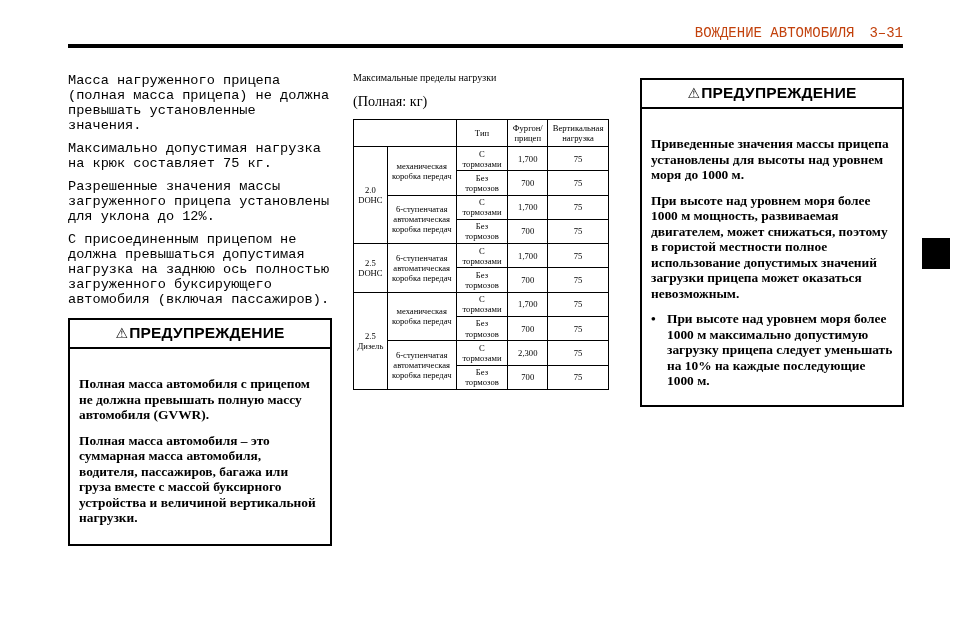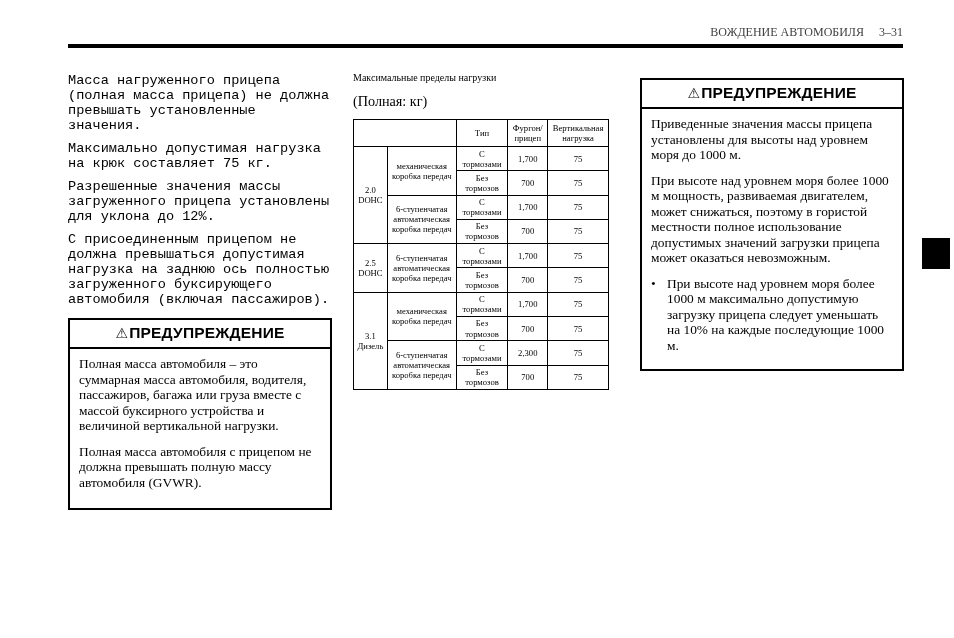--- a/index.html
+++ b/index.html
@@ -7,22 +7,22 @@
   body {
     width: 954px; height: 638px;
     background: #ffffff; color: #000;
     font-family: "Liberation Serif", serif;
     overflow: hidden; position: relative;
   }
 
   
   .page-header-text {
     position: absolute; top: 25px; right: 51px;
-    font-family: Liberation Serif, serif;
-    font-size: 12px; color: #404040; white-space: nowrap;
+    font-family: Liberation Mono, monospace;
+    font-size: 14px; color: #c2410c; white-space: nowrap;
   }
   .page-number { margin-left: 15px; }
   .header-rule {
     position: absolute; top: 44px; left: 68px; width: 835px;
     height: 4px; background: #000;
   }
 
   
   .col-left  { position: absolute; left: 68px;  top: 73px; width: 264px; }
   .col-mid   { position: absolute; left: 353px; top: 72px; width: 267px; }
@@ -36,22 +36,22 @@
   .warnbox { border: 2px solid #000; background: #fff; }
   .warnbox-left { margin-top: 11px; }
   .warnbox-title {
     display: flex; justify-content: center; align-items: center;
     font-family: "Liberation Sans", sans-serif; font-weight: 700;
     font-size: 15.5px; padding: 4px 0 5px; border-bottom: 2px solid #000;
     letter-spacing: 0.2px;
   }
   .warn-icon { font-size: 14px; margin-right: 1px; font-weight: 400; }
   .warnbox-body {
-    padding: 7px 9px 8px; font-weight: 400;
-    font-size: 13.4px; line-height: 15.5px;
+    padding: 7px 9px 8px; font-weight: 700;
+    font-size: 13.4px; line-height: 15.5px; margin-top: 20px;
   }
   .warnbox-body p { margin: 0 0 10px; }
   .warn-list { margin: 0 0 8px; padding: 0; list-style: none; }
   .warn-li { display: flex; }
   .warn-bullet { flex: 0 0 16px; }
 
   
   .table-title { font-size: 10px; margin: 0 0 10px; }
   .table-unit  { font-size: 14.2px; margin: 0 0 9px; }
   table.limits {
@@ -86,22 +86,22 @@
   <p class="body-par">Максимально допустимая нагрузка на крюк составляет 75 кг.</p>
   <p class="body-par">Разрешенные значения массы загруженного прицепа установлены для уклона до 12%.</p>
   <p class="body-par">С присоединенным прицепом не должна превышаться допустимая нагрузка на заднюю ось полностью загруженного буксирующего автомобиля (включая пассажиров).</p>
 
   <div class="warnbox warnbox-left">
     <div class="warnbox-title">
       <span class="warn-icon">⚠</span>
       <span>ПРЕДУПРЕЖДЕНИЕ</span>
     </div>
     <div class="warnbox-body">
+      <p>Полная масса автомобиля с прицепом не должна превышать полную массу автомобиля (GVWR).</p>
       <p>Полная масса автомобиля – это суммарная масса автомобиля, водителя, пассажиров, багажа или груза вместе с массой буксирного устройства и величиной вертикальной нагрузки.</p>
-      <p>Полная масса автомобиля с прицепом не должна превышать полную массу автомобиля (GVWR).</p>
     </div>
   </div>
 </div>
 
 <div class="col-mid">
   <p class="table-title">Максимальные пределы нагрузки</p>
   <p class="table-unit">(Полная: кг)</p>
   <table class="limits">
     <colgroup>
       <col class="c1">
@@ -148,21 +148,21 @@
           <td>С тормозами</td>
           <td>1,700</td>
           <td>75</td>
         </tr>
         <tr>
           <td>Без тормозов</td>
           <td>700</td>
           <td>75</td>
         </tr>
         <tr>
-          <td rowspan="4">3.1 Дизель</td>
+          <td rowspan="4">2.5 Дизель</td>
           <td rowspan="2">механическая коробка передач</td>
           <td>С тормозами</td>
           <td>1,700</td>
           <td>75</td>
         </tr>
         <tr>
           <td>Без тормозов</td>
           <td>700</td>
           <td>75</td>
         </tr>

